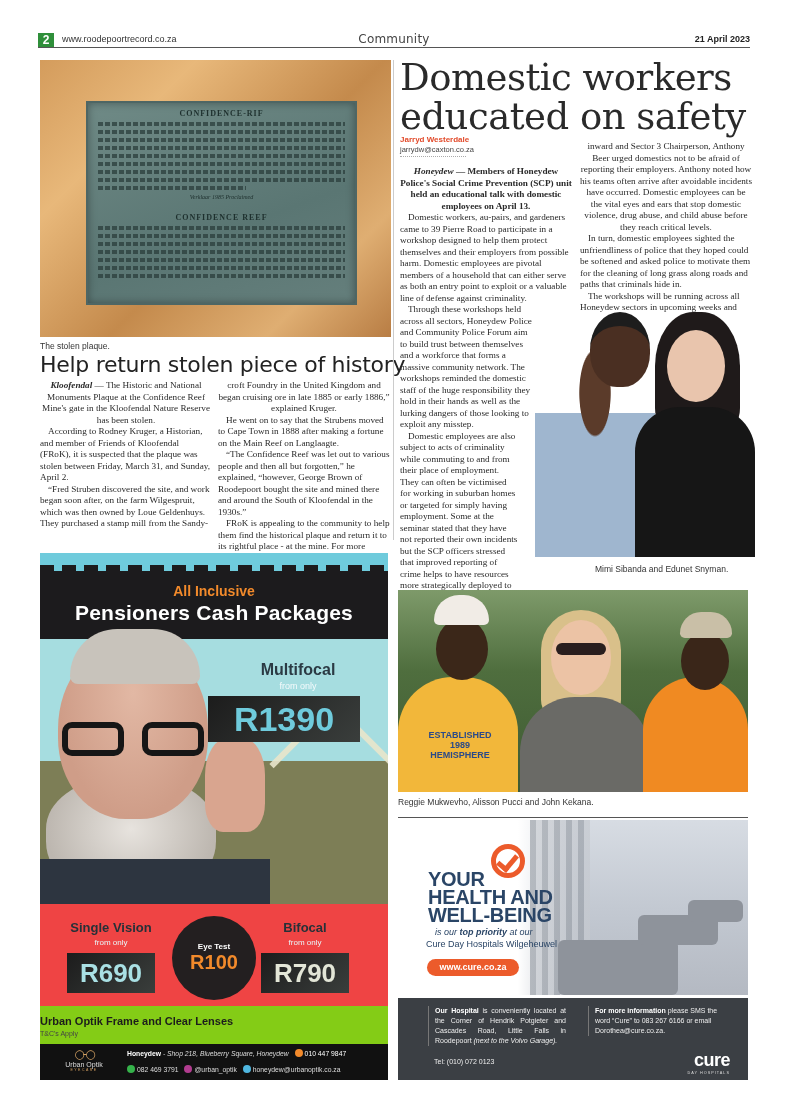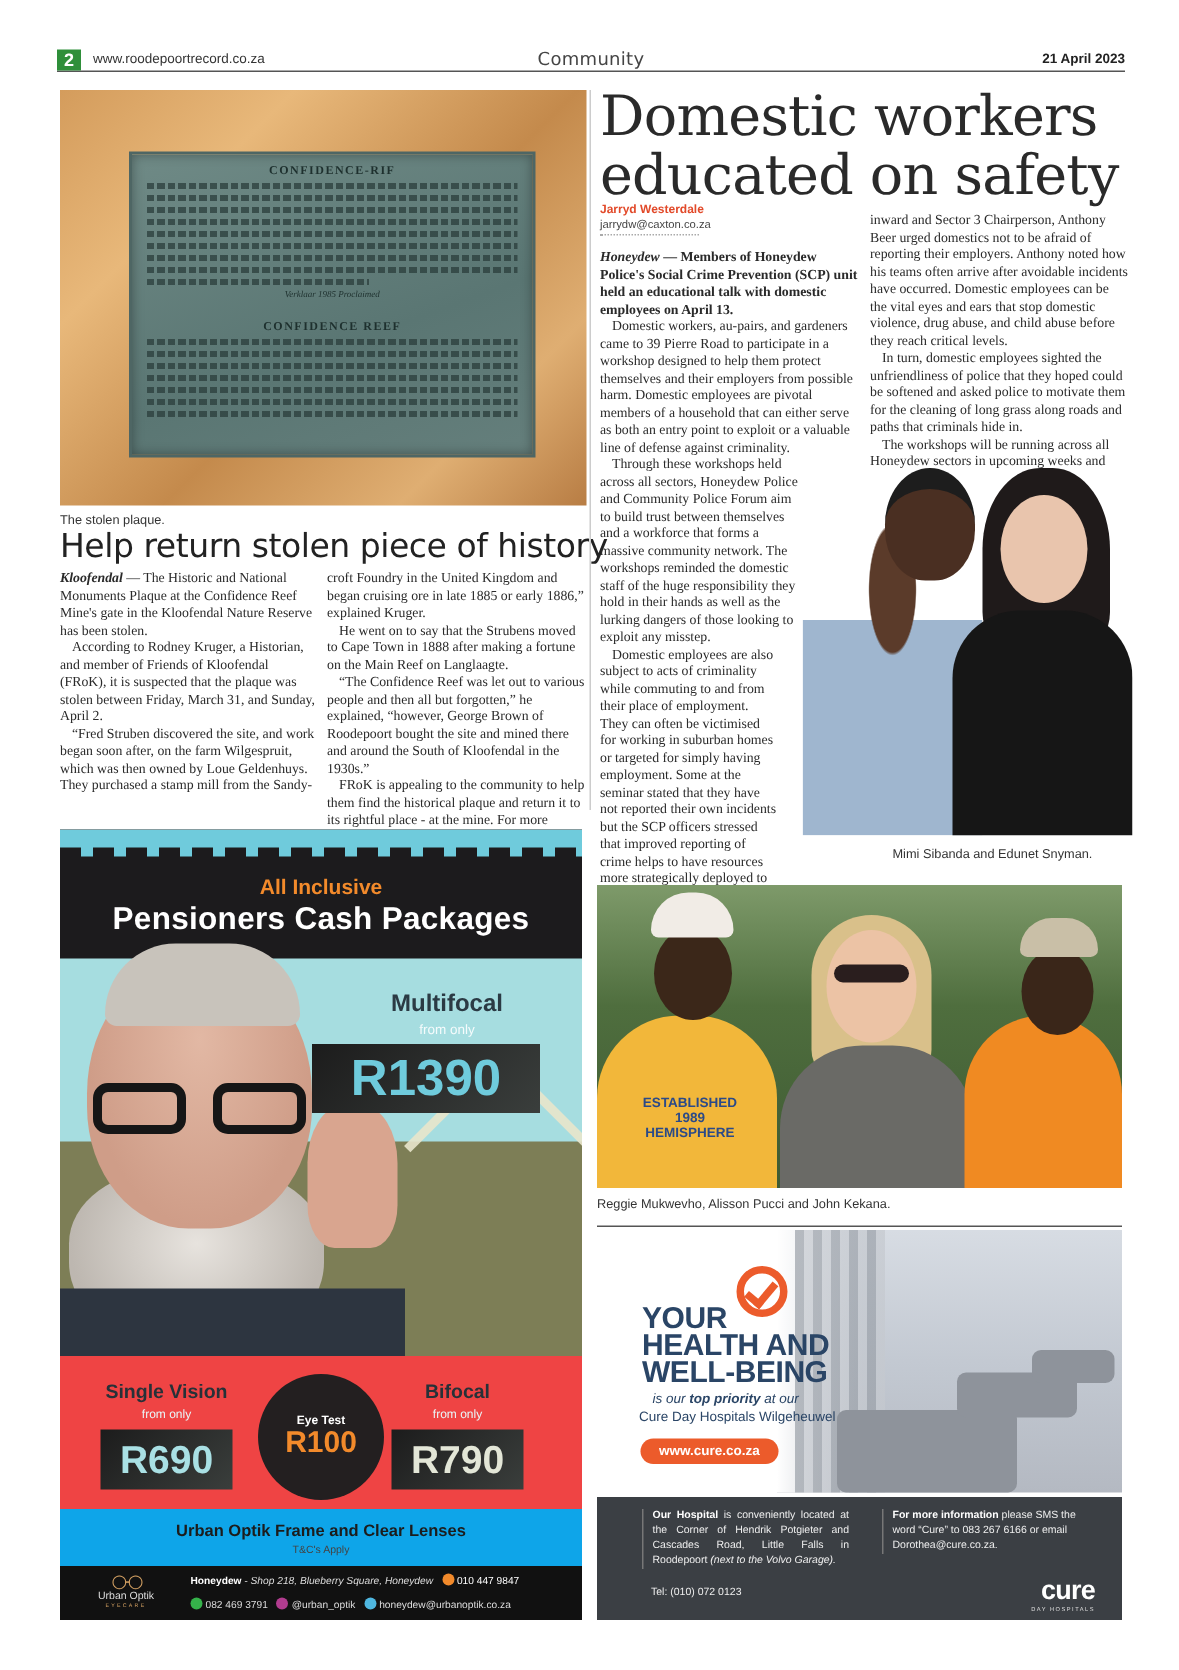--- a/index.html
+++ b/index.html
@@ -18,21 +18,21 @@
     background: linear-gradient(135deg, #d49c5c 0%, #e8b87a 25%, #c48a4c 55%, #dfae72 80%, #b87d44 100%); }
   .plaque { position: absolute; left: 46px; top: 41px; width: 271px; height: 204px; background: linear-gradient(160deg, #6f8a86, #5a7673 60%, #657f7c); border: 2px solid #4e6664; box-shadow: inset 0 0 8px rgba(0,0,0,.35); padding: 6px 10px; }
   .plaque-title { font: bold 8px "Liberation Serif", serif; color: #1e302e; text-align: center; letter-spacing: 1px; }
   .plaque-lines { margin-top: 3px; }
   .plaque-lines div { height: 4px; margin: 4px 0; background: repeating-linear-gradient(90deg, #2a3d3b 0 5px, transparent 5px 7px); opacity: .75; }
   .plaque-sub { font: 6px "Liberation Serif", serif; color: #1e302e; text-align: center; margin-top: 4px; font-style: italic; }
   .caption { position: absolute; font: 8.5px "Liberation Sans", sans-serif; color: #333; }
   .headline-left { position: absolute; left: 40px; top: 352px; font: 22px "DejaVu Sans", sans-serif; color: #222; letter-spacing: -0.3px; white-space: nowrap; }
   .col { position: absolute; font: 9.2px/11.5px "Liberation Serif", serif; color: #2a2a2a; text-align: left; }
   .col p { text-indent: 8px; }
-  .col p.first { text-indent: 0; }
+  .col p.first { text-indent: 0; text-align: center; }
   .dateline { font-weight: bold; font-style: italic; }
   .col-divider { position: absolute; left: 393px; top: 60px; width: 1px; height: 480px; background: #ccc; }
 
   
   .headline-right { position: absolute; left: 400px; top: 58px; width: 355px; font: 37px/39px "DejaVu Serif", serif; color: #2a2a2a; letter-spacing: -0.5px; }
   .byline-name { position: absolute; left: 400px; top: 135px; font: bold 8px "Liberation Sans", sans-serif; color: #e24a2a; }
   .byline-email { position: absolute; left: 400px; top: 145px; font: 7.5px "Liberation Sans", sans-serif; color: #444; }
   .byline-rule { position: absolute; left: 400px; top: 156px; width: 66px; border-top: 1px dotted #aaa; }
   .lead { font-weight: bold; }
 
@@ -85,21 +85,21 @@
   .price-box { position: absolute; background: linear-gradient(135deg,#1c1c1c,#3a3e3c); display: flex; align-items: center; justify-content: center; font: bold 34px "Liberation Sans", sans-serif; color: #6fcbdc; }
   .price-multi { left: 168px; top: 57px; width: 152px; height: 46px; }
   .optik-bottom { position: absolute; left: 0; top: 351px; width: 348px; height: 102px; background: #ef4444; }
   .tier-label { position: absolute; font: bold 13px "Liberation Sans", sans-serif; color: #263138; text-align: center; }
   .tier-from { position: absolute; font: 8px "Liberation Sans", sans-serif; color: #e8f6f8; text-align: center; }
   .price-single { left: 27px; top: 49px; width: 88px; height: 40px; font-size: 26px; color: #a9e0e4; }
   .price-bifocal { left: 221px; top: 49px; width: 88px; height: 40px; font-size: 26px; color: #e3e6d7; }
   .eye-test { position: absolute; left: 132px; top: 12px; width: 84px; height: 84px; border-radius: 50%; background: #231f20; display: flex; flex-direction: column; align-items: center; justify-content: center; }
   .eye-test-label { font: bold 8px "Liberation Sans", sans-serif; color: #fff; }
   .eye-test-price { font: bold 20px "Liberation Sans", sans-serif; color: #f28a2b; }
-  .optik-footer-band { position: absolute; left: 0; top: 453px; width: 348px; height: 38px; background: #0ea5e9; text-align: center; }
+  .optik-footer-band { position: absolute; left: 0; top: 453px; width: 348px; height: 38px; background: #84cc16; }
   .optik-offer { margin-top: 9px; font: bold 11px "Liberation Sans", sans-serif; color: #1c1c1c; }
   .optik-tc { margin-top: 3px; font: 7px "Liberation Sans", sans-serif; color: #444; }
   .optik-contact { position: absolute; left: 0; top: 491px; width: 348px; height: 36px; background: #111; }
   .optik-logo { position: absolute; left: 14px; top: 3px; width: 60px; text-align: center; }
   .optik-logo-glasses { font: 12px "DejaVu Sans", sans-serif; color: #d3a062; letter-spacing: -2px; }
   .optik-logo-name { font: 7px "Liberation Sans", sans-serif; color: #ddd; }
   .optik-logo-sub { font: 3.5px "Liberation Sans", sans-serif; color: #d3a062; letter-spacing: 1.5px; }
   .optik-addr { position: absolute; left: 87px; top: 5px; font: 6.8px "Liberation Sans", sans-serif; color: #fff; white-space: nowrap; }
   .optik-addr b { font-weight: bold; }
   .optik-addr i { font-style: italic; color: #ddd; }

